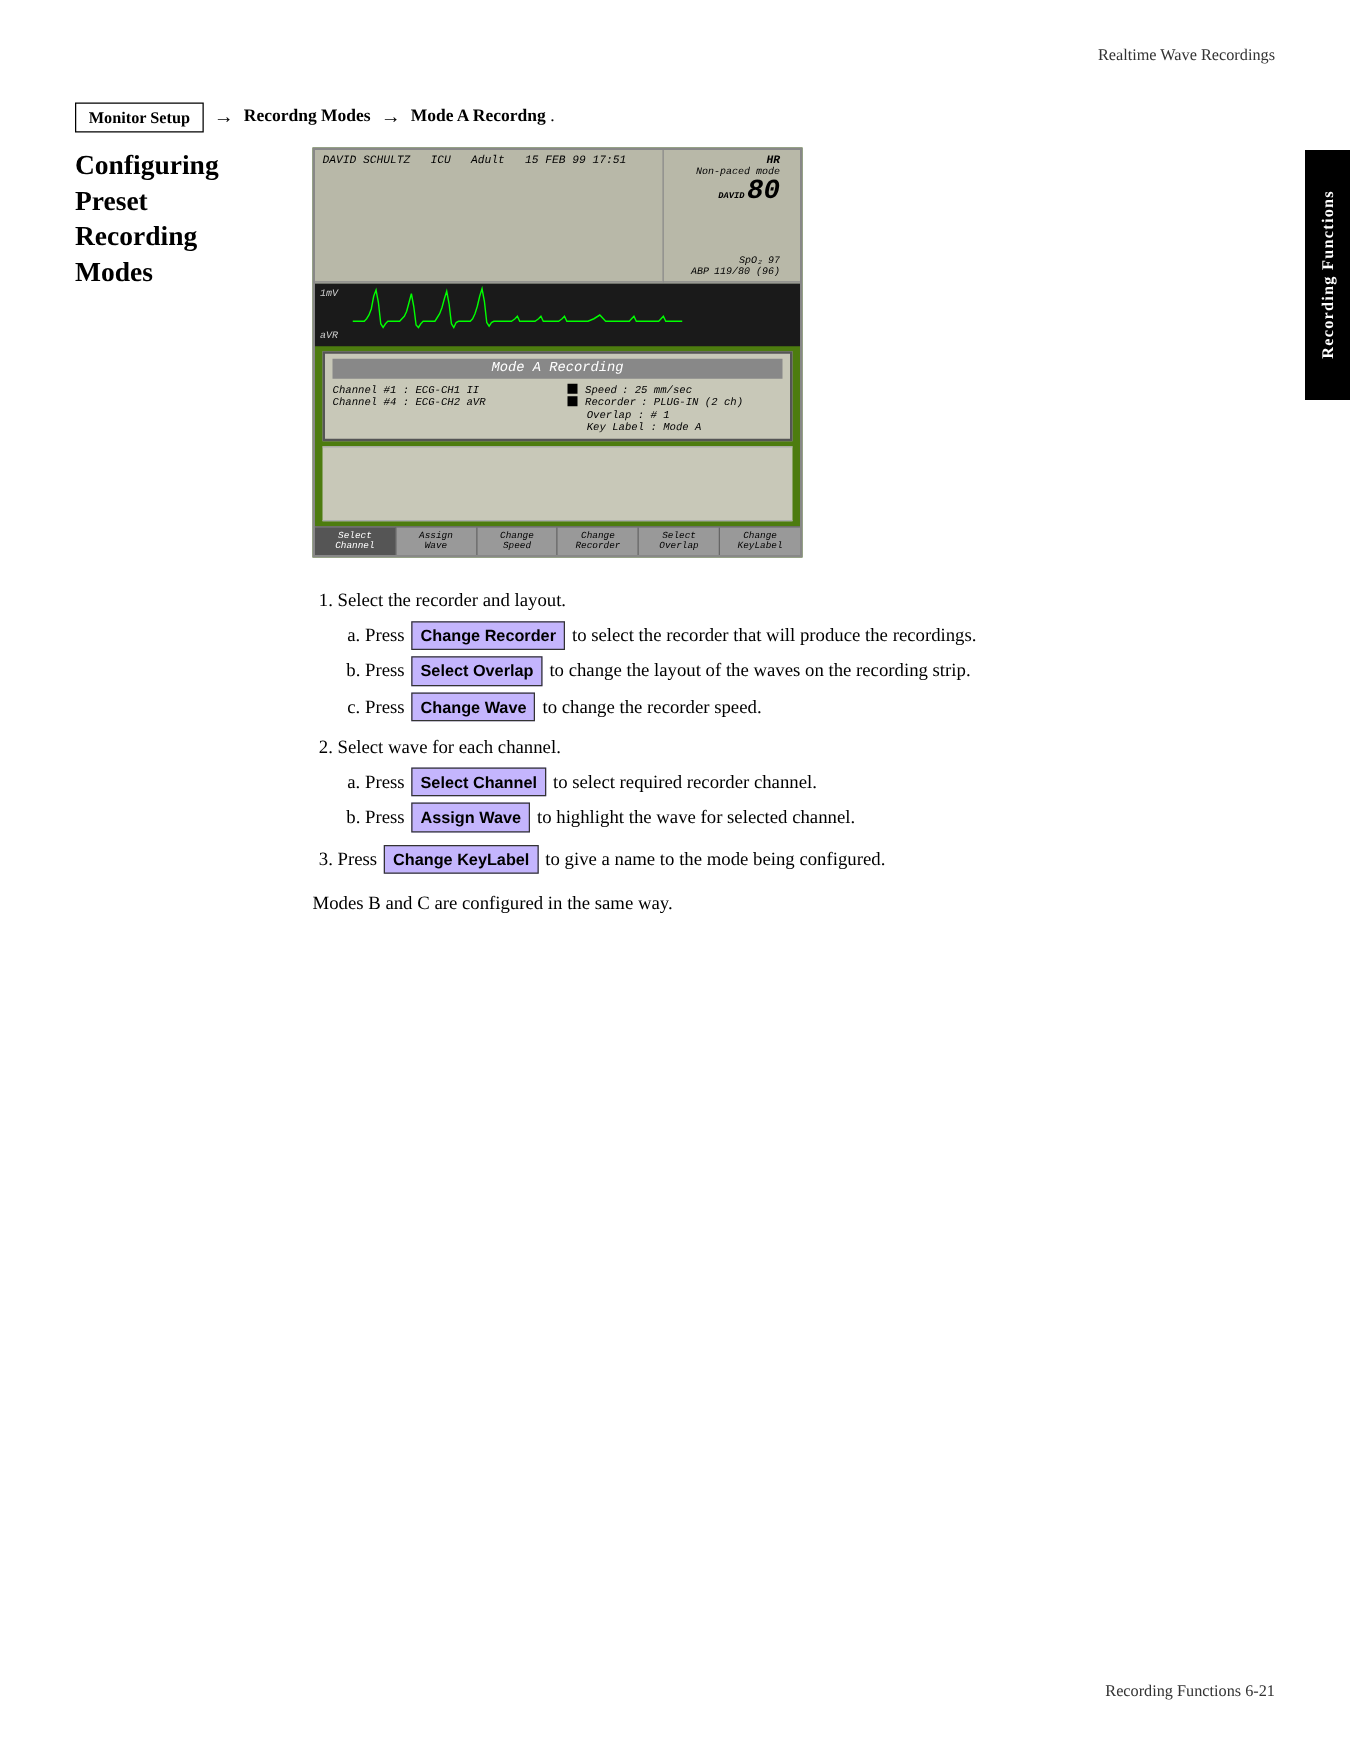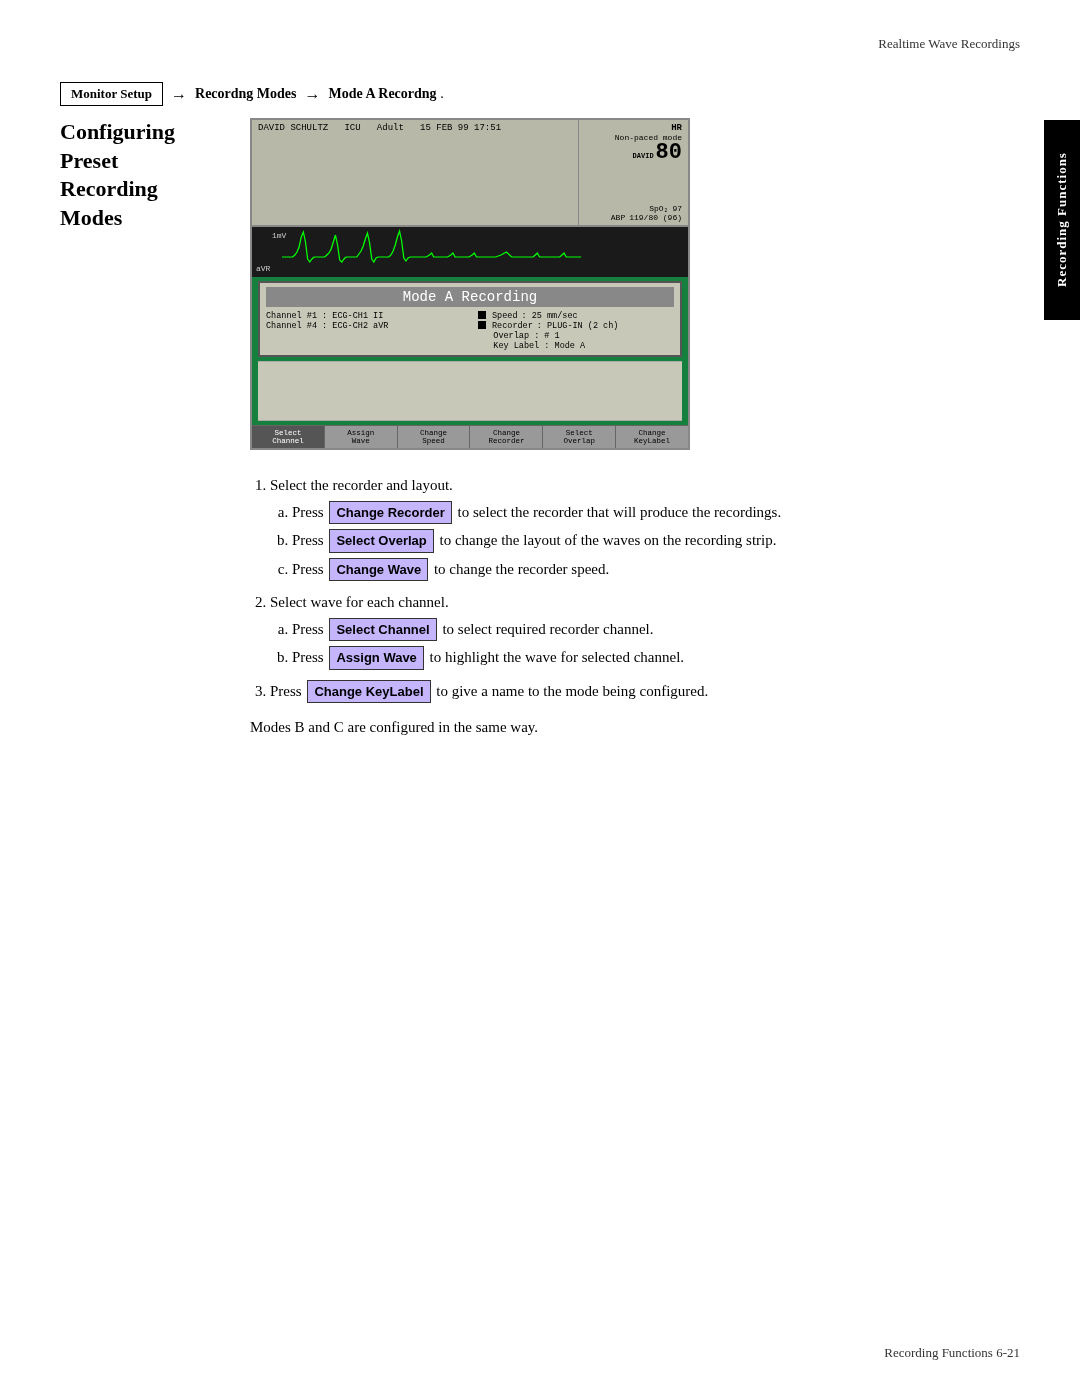--- a/index.html
+++ b/index.html
@@ -91,41 +91,42 @@
       font-weight: bold;
       line-height: 1.3;
     }
 
     .right-content {
       flex: 1;
     }
 
     
     .monitor-screen {
-      background: #15803d;
+      background: #4d7c0f;
       border: 2px solid #888;
-      width: 440px;
+      width: 392px;
       font-family: 'Courier New', Courier, monospace;
       font-size: 10px;
       margin-bottom: 24px;
+      font-style: italic;
     }
 
     .monitor-waveform-area {
       background: #1a1a1a;
       height: 50px;
       position: relative;
       overflow: hidden;
       margin: 0;
     }
 
     .waveform-label {
       color: #ccc;
       font-size: 8px;
       position: absolute;
-      left: 20px;
+      left: 4px;
       top: 4px;
     }
 
     .waveform-label2 {
       color: #ccc;
       font-size: 8px;
       position: absolute;
       left: 4px;
       bottom: 4px;
     }
@@ -134,21 +135,21 @@
       background: #c8c8b8;
       border: 2px solid #555;
       margin: 4px 6px;
       padding: 4px 6px;
     }
 
     .dialog-title {
       background: #888;
       color: #fff;
       text-align: center;
-      font-size: 14px;
+      font-size: 11px;
       padding: 2px;
       margin-bottom: 4px;
     }
 
     .dialog-body {
       display: flex;
       gap: 16px;
       font-size: 8.5px;
     }
 
@@ -224,21 +225,21 @@
       padding: 3px 6px;
       font-size: 9px;
       background: #b8b8a8;
       border-bottom: 1px solid #888;
     }
 
     .hr-col {
       width: 110px;
       background: #b8b8a8;
       border-bottom: 1px solid #888;
-      padding: 3px 6px;
+      padding: 3px 16px;
       font-size: 9px;
       text-align: right;
       border-left: 1px solid #888;
     }
 
     ol.top-list {
       list-style: decimal;
       padding-left: 20px;
     }
 

